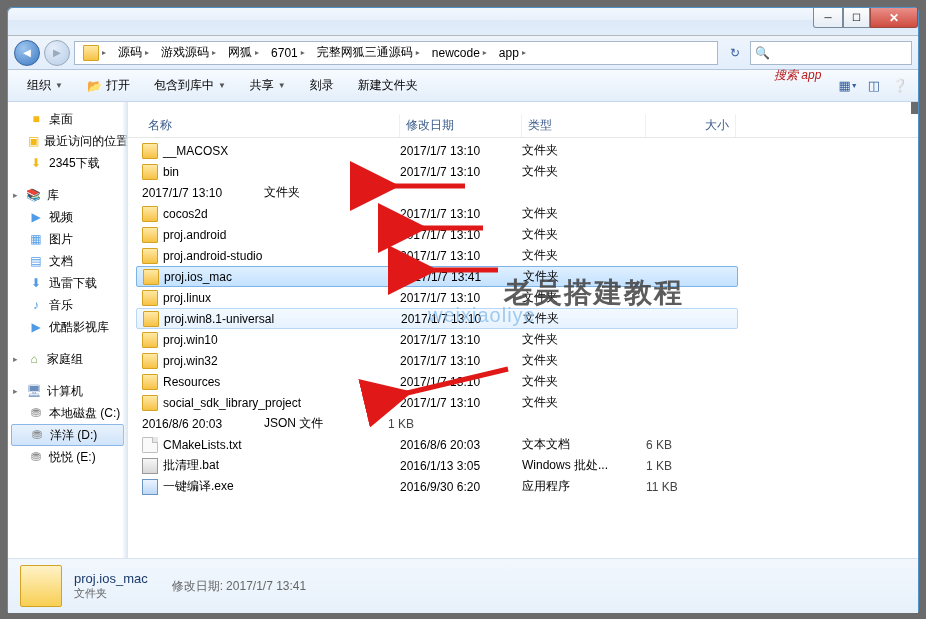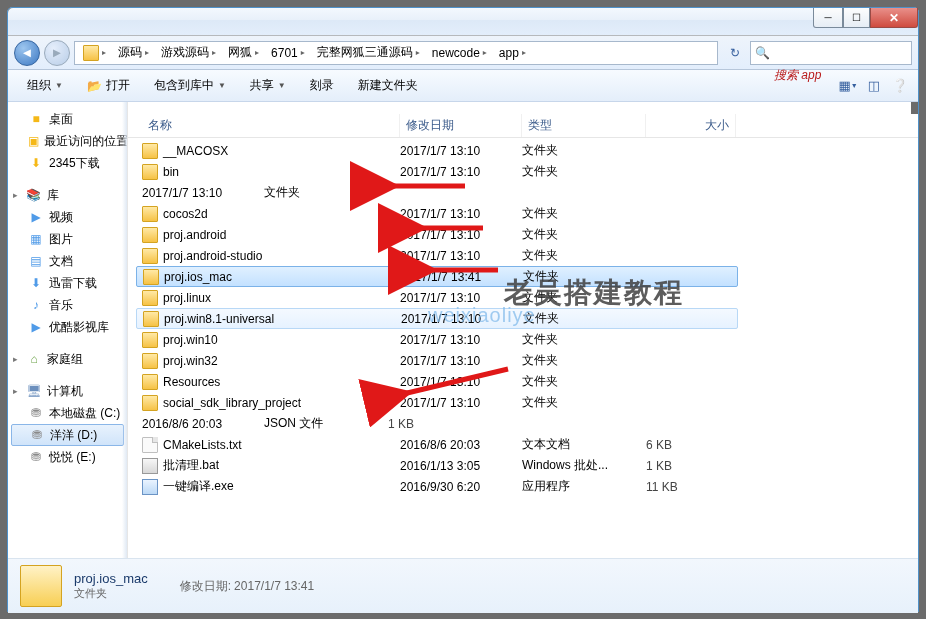--- a/index.html
+++ b/index.html
@@ -76,21 +76,21 @@
 .watermark { position: absolute; left: 376px; top: 160px; font-size: 28px; color: #404040; font-weight: bold; opacity: 0.85; letter-spacing: 2px; pointer-events: none; }
 .watermark2 { position: absolute; left: 300px; top: 190px; font-size: 20px; color: #7db8ea; opacity: 0.7; letter-spacing: 1px; pointer-events: none; font-family: Arial; }
 
 .arrow { position: absolute; pointer-events: none; }
 .arrow svg { overflow: visible; }
 
 .details { height: 55px; border-top: 1px solid #d9e4ef; background: linear-gradient(#f2f7fd,#e7f1fb); display: flex; align-items: center; padding: 0 12px; gap: 12px; }
 .details .bigicon { width: 42px; height: 42px; background: linear-gradient(#fff2c6,#f8cf54); border: 1px solid #d4a321; border-radius: 2px; }
 .details .dtext .dtitle { font-size: 13px; color: #1a3a6a; }
 .details .dtext .dsub { color: #666; font-size: 11px; }
-.details .dmeta { color: #666; font-size: 11px; margin-left: 20px; }
+.details .dmeta { color: #666; font-size: 11px; margin-left: 12px; }
 </style>
 </head>
 <body>
 
 <div class="window">
 
   <div class="titlebar">
     <span class="titlebar-text"></span>
     <span class="titlebar-text2"></span>
     <div class="win-controls">

